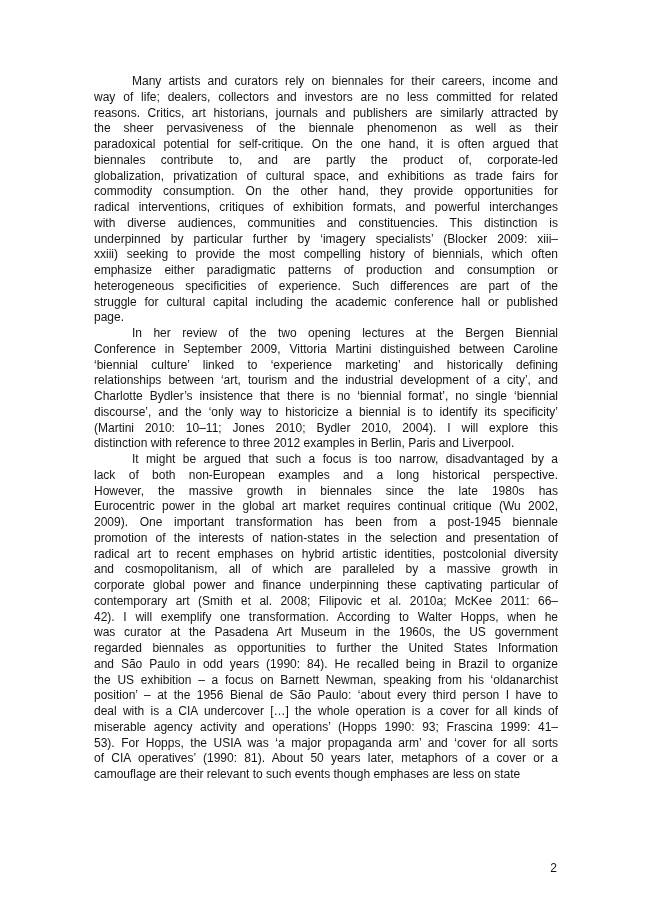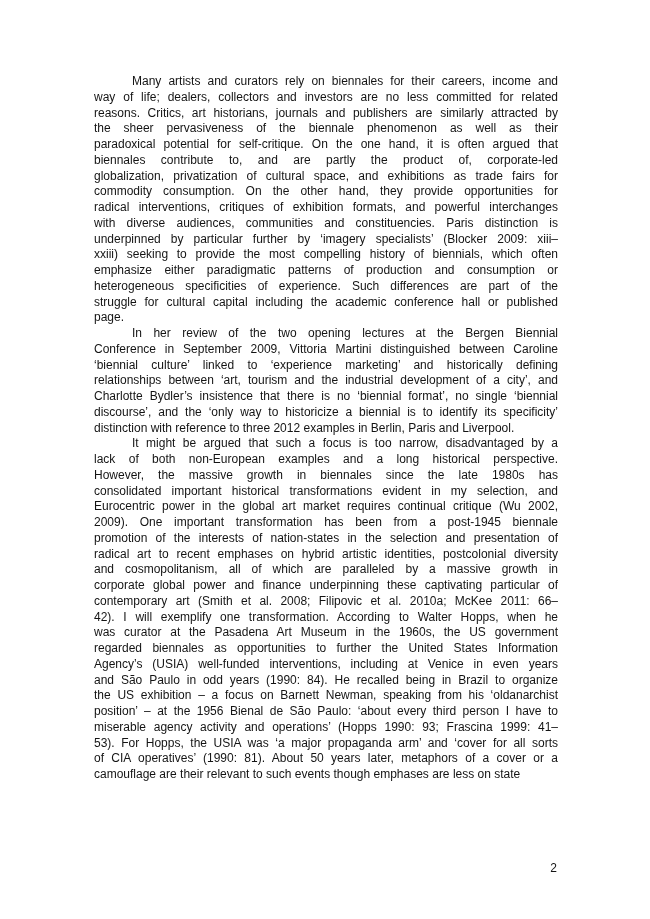--- a/index.html
+++ b/index.html
@@ -60,56 +60,56 @@
       <div class="paragraph">
         <div class="line first">Many artists and curators rely on biennales for their careers, income and</div>
         <div class="line">way of life; dealers, collectors and investors are no less committed for related</div>
         <div class="line">reasons. Critics, art historians, journals and publishers are similarly attracted by</div>
         <div class="line">the sheer pervasiveness of the biennale phenomenon as well as their</div>
         <div class="line">paradoxical potential for self-critique. On the one hand, it is often argued that</div>
         <div class="line">biennales contribute to, and are partly the product of, corporate-led</div>
         <div class="line">globalization, privatization of cultural space, and exhibitions as trade fairs for</div>
         <div class="line">commodity consumption. On the other hand, they provide opportunities for</div>
         <div class="line">radical interventions, critiques of exhibition formats, and powerful interchanges</div>
-        <div class="line">with diverse audiences, communities and constituencies. Paris distinction is</div>
+        <div class="line">with diverse audiences, communities and constituencies. This distinction is</div>
         <div class="line">underpinned by particular further by ‘imagery specialists’ (Blocker 2009: xiii–</div>
         <div class="line">xxiii) seeking to provide the most compelling history of biennials, which often</div>
         <div class="line">emphasize either paradigmatic patterns of production and consumption or</div>
         <div class="line">heterogeneous specificities of experience. Such differences are part of the</div>
         <div class="line">struggle for cultural capital including the academic conference hall or published</div>
         <div class="line last">page.</div>
       </div>
       <div class="paragraph">
         <div class="line first">In her review of the two opening lectures at the Bergen Biennial</div>
         <div class="line">Conference in September 2009, Vittoria Martini distinguished between Caroline</div>
         <div class="line">‘biennial culture’ linked to ‘experience marketing’ and historically defining</div>
         <div class="line">relationships between ‘art, tourism and the industrial development of a city’, and</div>
         <div class="line">Charlotte Bydler’s insistence that there is no ‘biennial format’, no single ‘biennial</div>
         <div class="line">discourse’, and the ‘only way to historicize a biennial is to identify its specificity’</div>
+        <div class="line">(Martini 2010: 10–11; Jones 2010; Bydler 2010, 2004). I will explore this</div>
         <div class="line last">distinction with reference to three 2012 examples in Berlin, Paris and Liverpool.</div>
       </div>
       <div class="paragraph">
         <div class="line first">It might be argued that such a focus is too narrow, disadvantaged by a</div>
         <div class="line">lack of both non-European examples and a long historical perspective.</div>
         <div class="line">However, the massive growth in biennales since the late 1980s has</div>
-        <div class="line">consolidated important historical transformations evident in my selection, and</div>
         <div class="line">Eurocentric power in the global art market requires continual critique (Wu 2002,</div>
         <div class="line">2009). One important transformation has been from a post-1945 biennale</div>
         <div class="line">promotion of the interests of nation-states in the selection and presentation of</div>
         <div class="line">radical art to recent emphases on hybrid artistic identities, postcolonial diversity</div>
         <div class="line">and cosmopolitanism, all of which are paralleled by a massive growth in</div>
         <div class="line">corporate global power and finance underpinning these captivating particular of</div>
         <div class="line">contemporary art (Smith et al. 2008; Filipovic et al. 2010a; McKee 2011: 66–</div>
         <div class="line">42). I will exemplify one transformation. According to Walter Hopps, when he</div>
         <div class="line">was curator at the Pasadena Art Museum in the 1960s, the US government</div>
         <div class="line">regarded biennales as opportunities to further the United States Information</div>
-        <div class="line">Agency’s (USIA) well-funded interventions, including at Venice in even years</div>
         <div class="line">and São Paulo in odd years (1990: 84). He recalled being in Brazil to organize</div>
         <div class="line">the US exhibition – a focus on Barnett Newman, speaking from his ‘oldanarchist</div>
         <div class="line">position’ – at the 1956 Bienal de São Paulo: ‘about every third person I have to</div>
+        <div class="line">deal with is a CIA undercover […] the whole operation is a cover for all kinds of</div>
         <div class="line">miserable agency activity and operations’ (Hopps 1990: 93; Frascina 1999: 41–</div>
         <div class="line">53). For Hopps, the USIA was ‘a major propaganda arm’ and ‘cover for all sorts</div>
         <div class="line">of CIA operatives’ (1990: 81). About 50 years later, metaphors of a cover or a</div>
         <div class="line last">camouflage are their relevant to such events though emphases are less on state</div>
       </div>
     </main>
   <div class="page-number">2</div>
 </div>
 
 </body></html>

